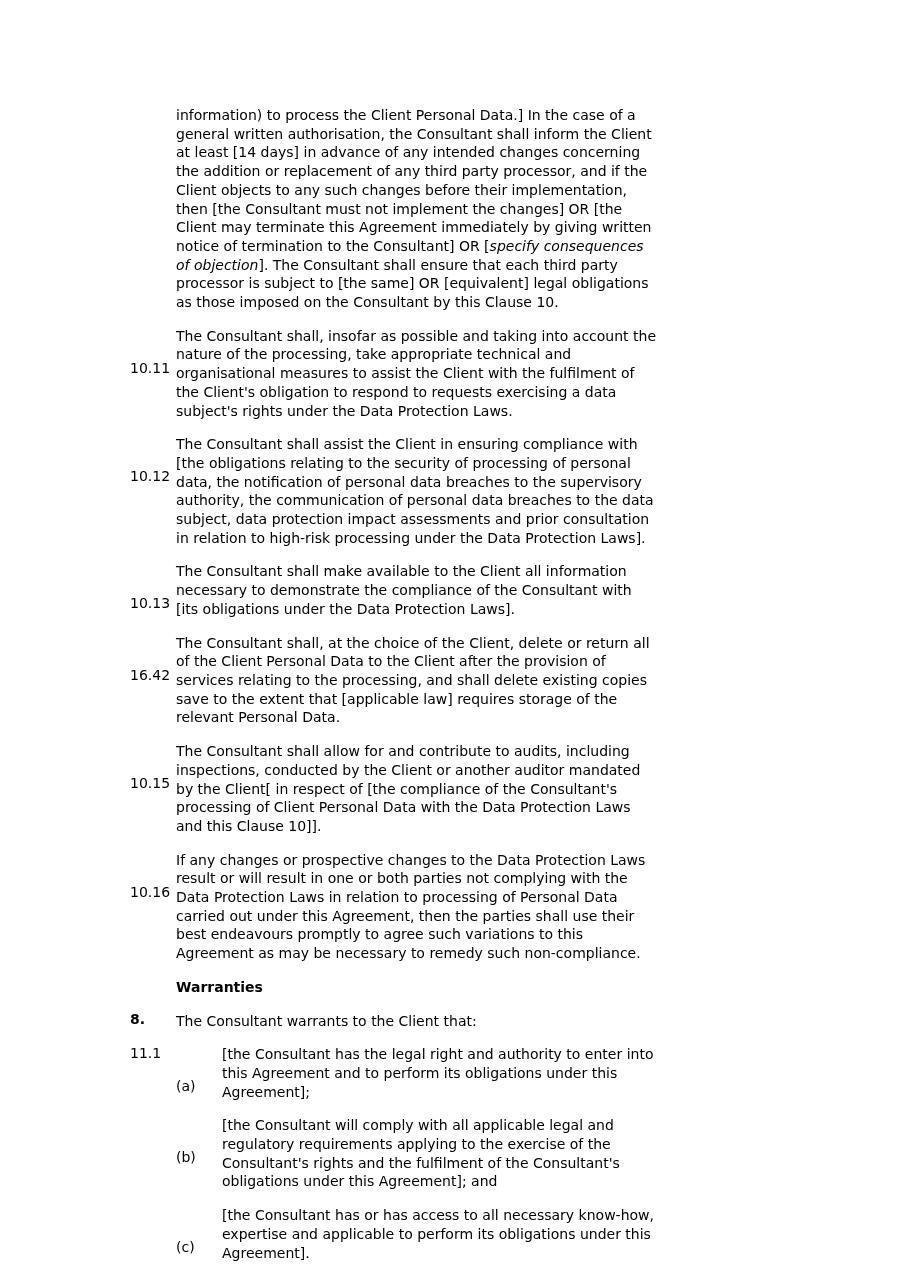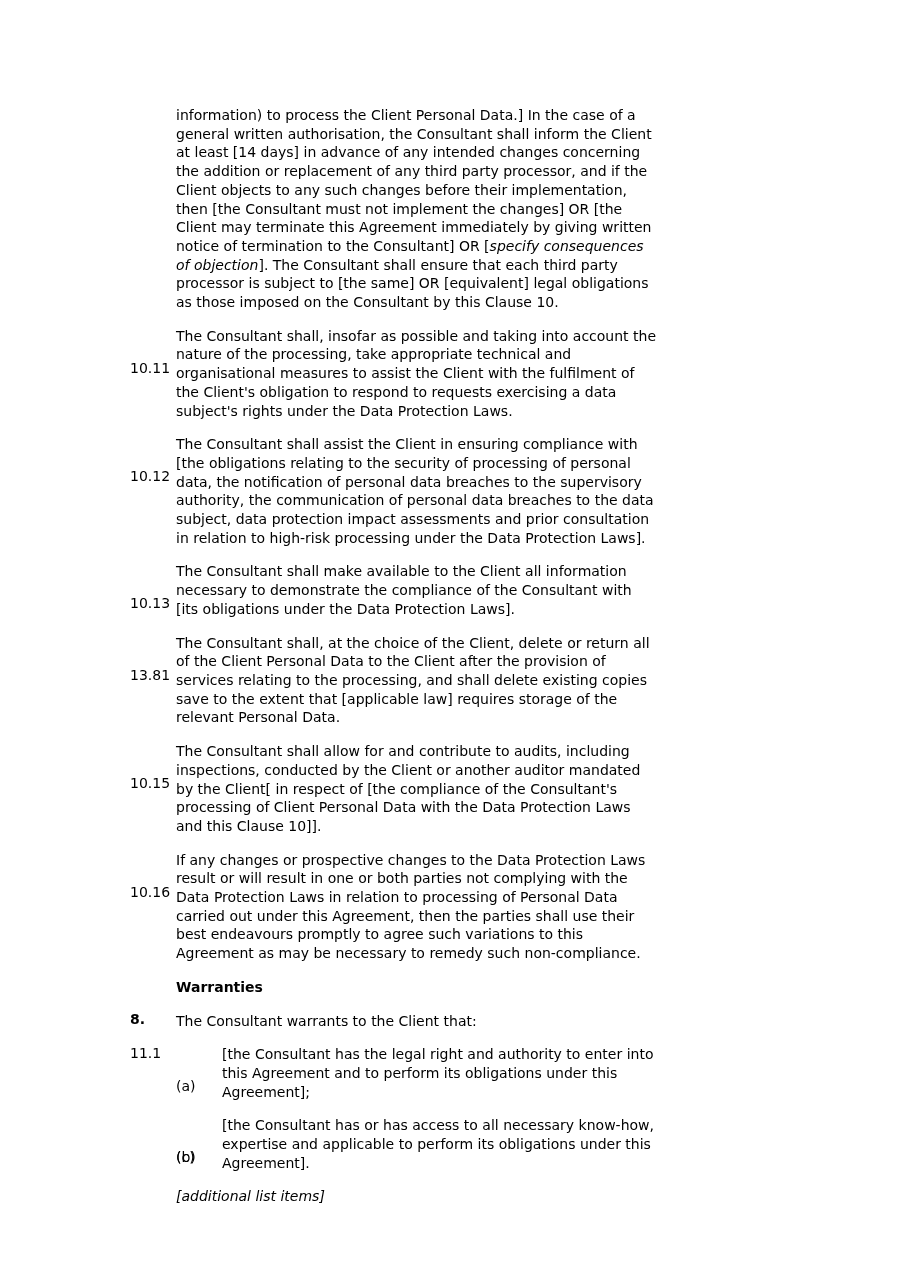--- a/index.html
+++ b/index.html
@@ -71,21 +71,21 @@
     <span class="num">10.12</span>
     <span>The Consultant shall assist the Client in ensuring compliance with [the obligations relating to the security of processing of personal data, the notification of personal data breaches to the supervisory authority, the communication of personal data breaches to the data subject, data protection impact assessments and prior consultation in relation to high-risk processing under the Data Protection Laws].</span>
   </div>
 
   <div class="block hang">
     <span class="num">10.13</span>
     <span>The Consultant shall make available to the Client all information necessary to demonstrate the compliance of the Consultant with [its obligations under the Data Protection Laws].</span>
   </div>
 
   <div class="block hang">
-    <span class="num">13.81</span>
+    <span class="num">16.42</span>
     <span>The Consultant shall, at the choice of the Client, delete or return all of the Client Personal Data to the Client after the provision of services relating to the processing, and shall delete existing copies save to the extent that [applicable law] requires storage of the relevant Personal Data.</span>
   </div>
 
   <div class="block hang">
     <span class="num">10.15</span>
     <span>The Consultant shall allow for and contribute to audits, including inspections, conducted by the Client or another auditor mandated by the Client[ in respect of [the compliance of the Consultant's processing of Client Personal Data with the Data Protection Laws and this Clause 10]].</span>
   </div>
 
   <div class="block hang">
     <span class="num">10.16</span>
@@ -102,20 +102,21 @@
     <span>The Consultant warrants to the Client that:</span>
   </div>
 
   <div class="block hang sub">
     <span class="num">(a)</span>
     <span>[the Consultant has the legal right and authority to enter into this Agreement and to perform its obligations under this Agreement];</span>
   </div>
 
   <div class="block hang sub">
     <span class="num">(b)</span>
+    <span>[the Consultant will comply with all applicable legal and regulatory requirements applying to the exercise of the Consultant's rights and the fulfilment of the Consultant's obligations under this Agreement]; and</span>
   </div>
 
   <div class="block hang sub">
     <span class="num">(c)</span>
     <span>[the Consultant has or has access to all necessary know-how, expertise and applicable to perform its obligations under this Agreement].</span>
   </div>
 
   <div class="block note">[additional list items]</div>
 
 </div>

